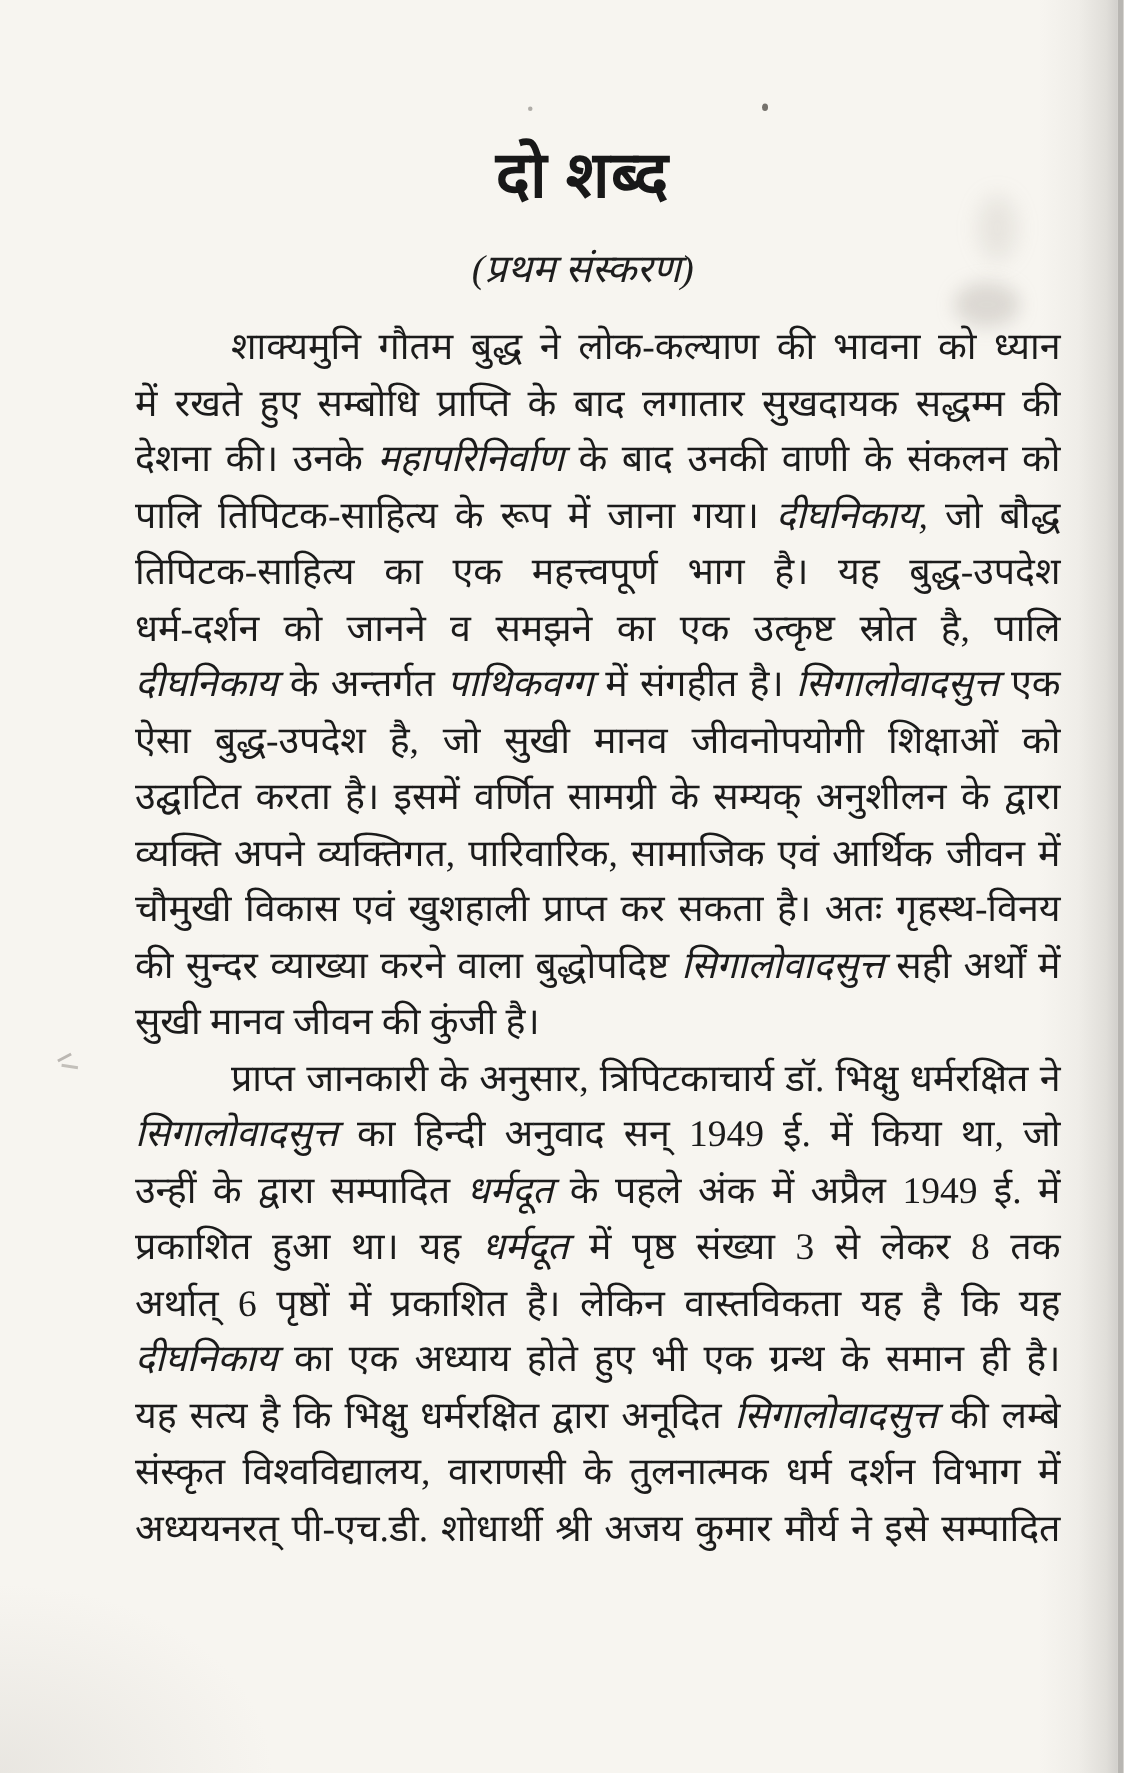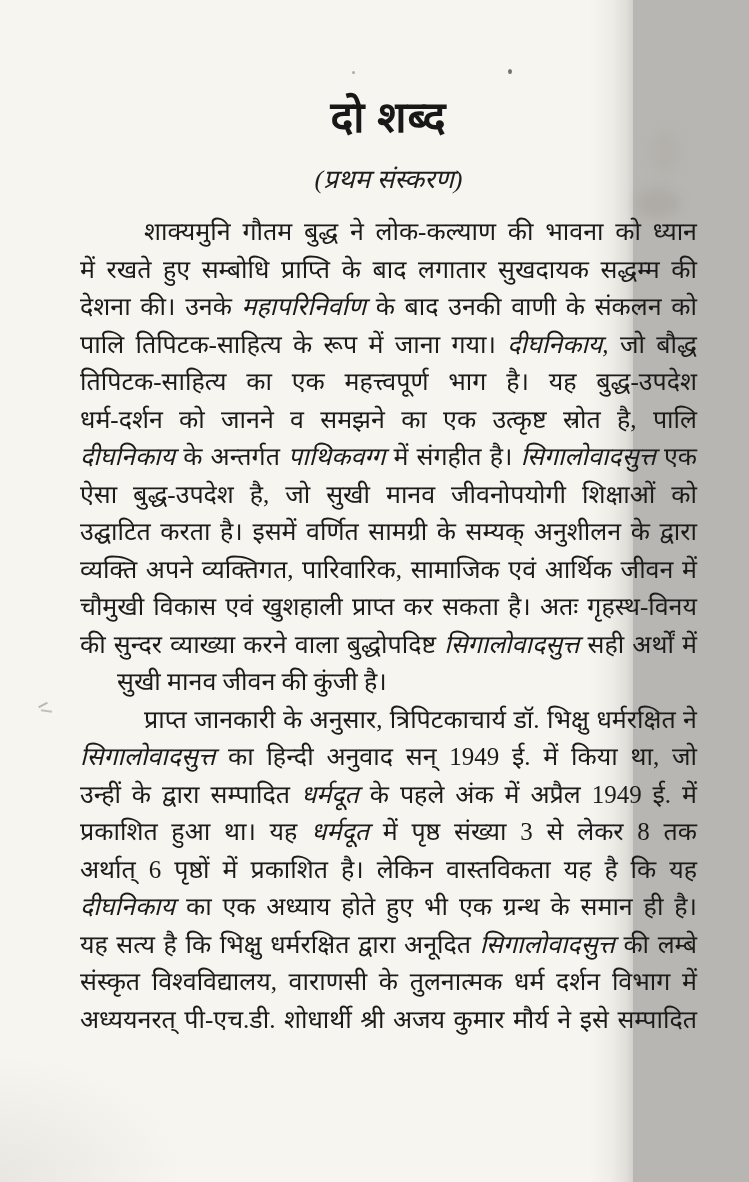--- a/index.html
+++ b/index.html
@@ -2,49 +2,49 @@
 <html lang="hi"><head>
 <meta charset="utf-8">
 <style>
   html,body{margin:0;padding:0;}
   body{
     width:749px;height:1182px;overflow:hidden;
     font-family:"Liberation Serif","DejaVu Serif",serif;
     background:#b8b6b2;
   }
   .page{
-    position:relative;width:633px;height:1182px;
+    position:relative;width:745px;height:1182px;
     background:
       radial-gradient(ellipse 260px 180px at 0% 100%, rgba(190,186,180,.25), rgba(190,186,180,0) 70%),
       linear-gradient(to right,#f7f5f0 0%,#f7f5f0 93%,#efede8 96.5%,#e0ded9 99%,#d2d0cc 100%),
       #f7f5f0;
     color:#1c1c1c;
   }
   
   .title{
     position:absolute;top:92px;left:80px;width:617px;margin:0;
     text-align:center;font-size:43px;line-height:52px;font-weight:700;
     letter-spacing:1px;color:#181818;
   }
   .subtitle{
     position:absolute;top:162px;left:80px;width:617px;
     text-align:center;font-size:26px;line-height:36px;font-weight:400;color:#1e1e1e;font-style:italic;
   }
   
   .body{
-    position:absolute;top:213px;left:80px;width:617px;
+    position:absolute;top:213px;left:90px;width:617px;
     font-size:25px;color:#1b1b1b;
   }
   .line{
     height:37.5px;line-height:37.5px;
     text-align:justify;text-align-last:justify;
     white-space:nowrap;
   }
   .line.indent{text-indent:64px;}
-  .line.end{text-align-last:left;margin-left:37px;}
+  .line.end{text-align-last:left;}
   .ital{font-style:italic;}
   
   .speck{
     position:absolute;left:508px;top:69px;width:4px;height:5px;border-radius:50%;
     background:#4a4540;opacity:.75;
   }
   .speck2{
     position:absolute;left:352px;top:71px;width:3px;height:3px;border-radius:50%;
     background:#6a655f;opacity:.5;
   }

